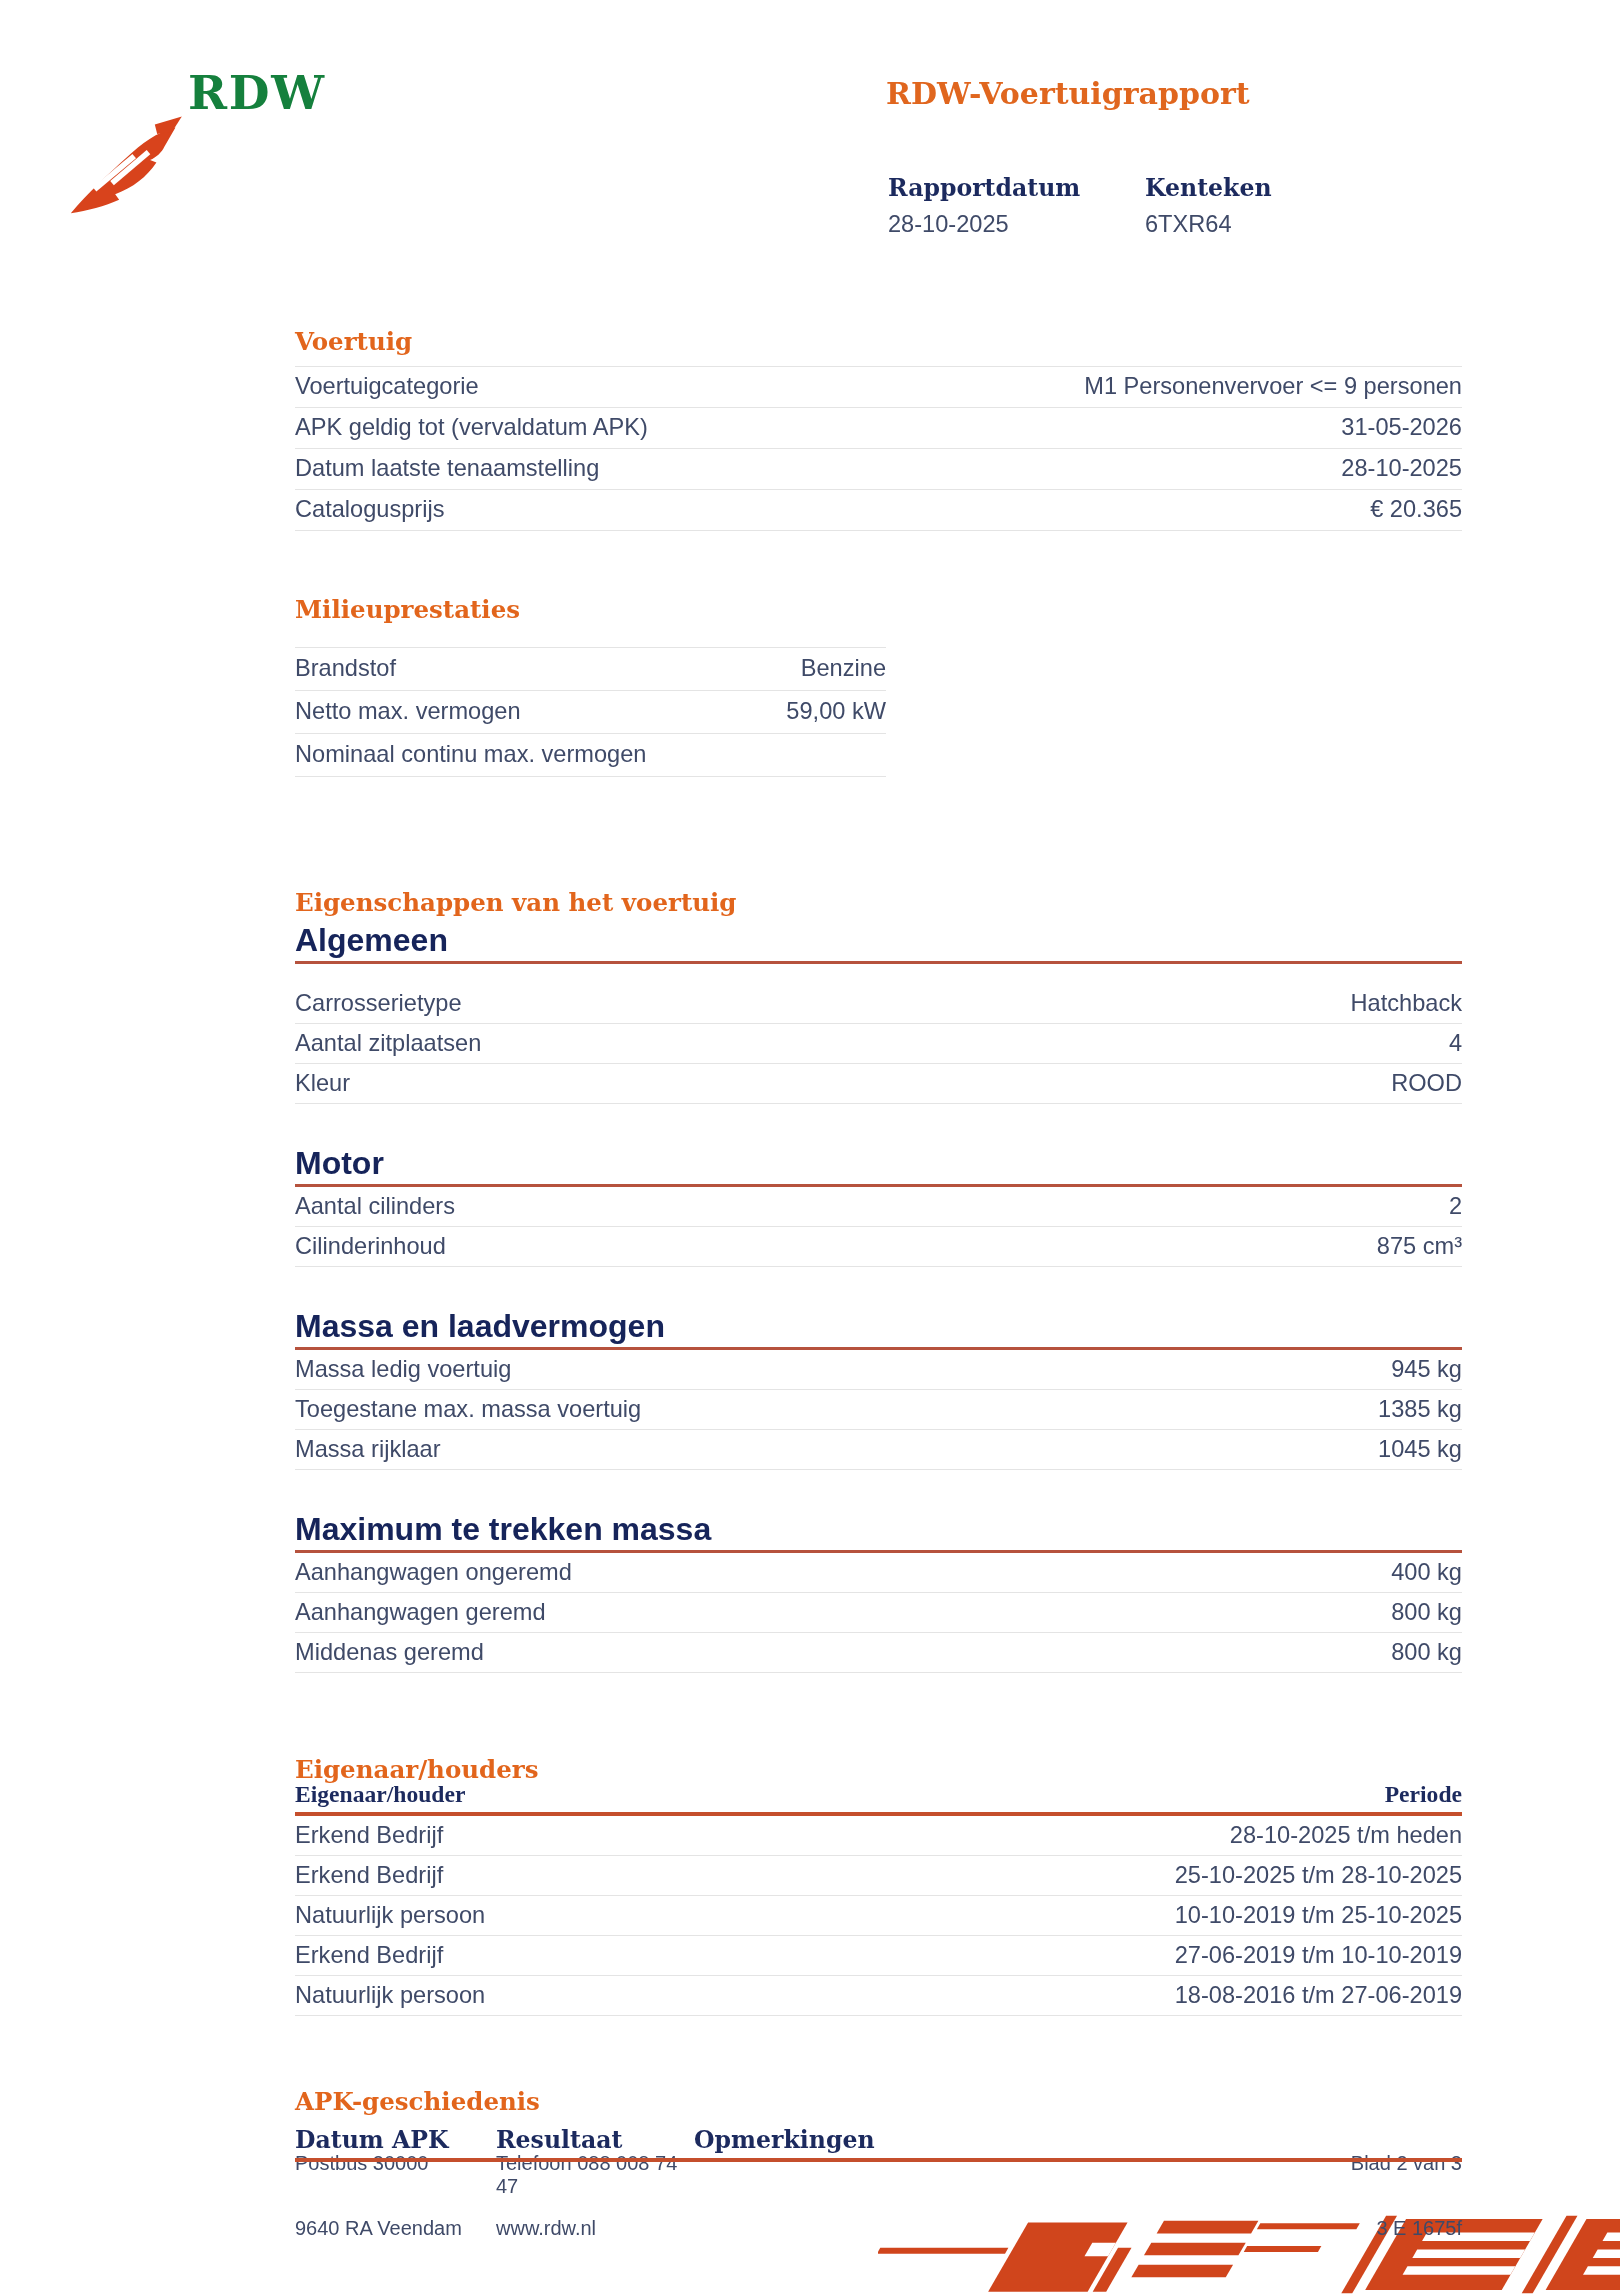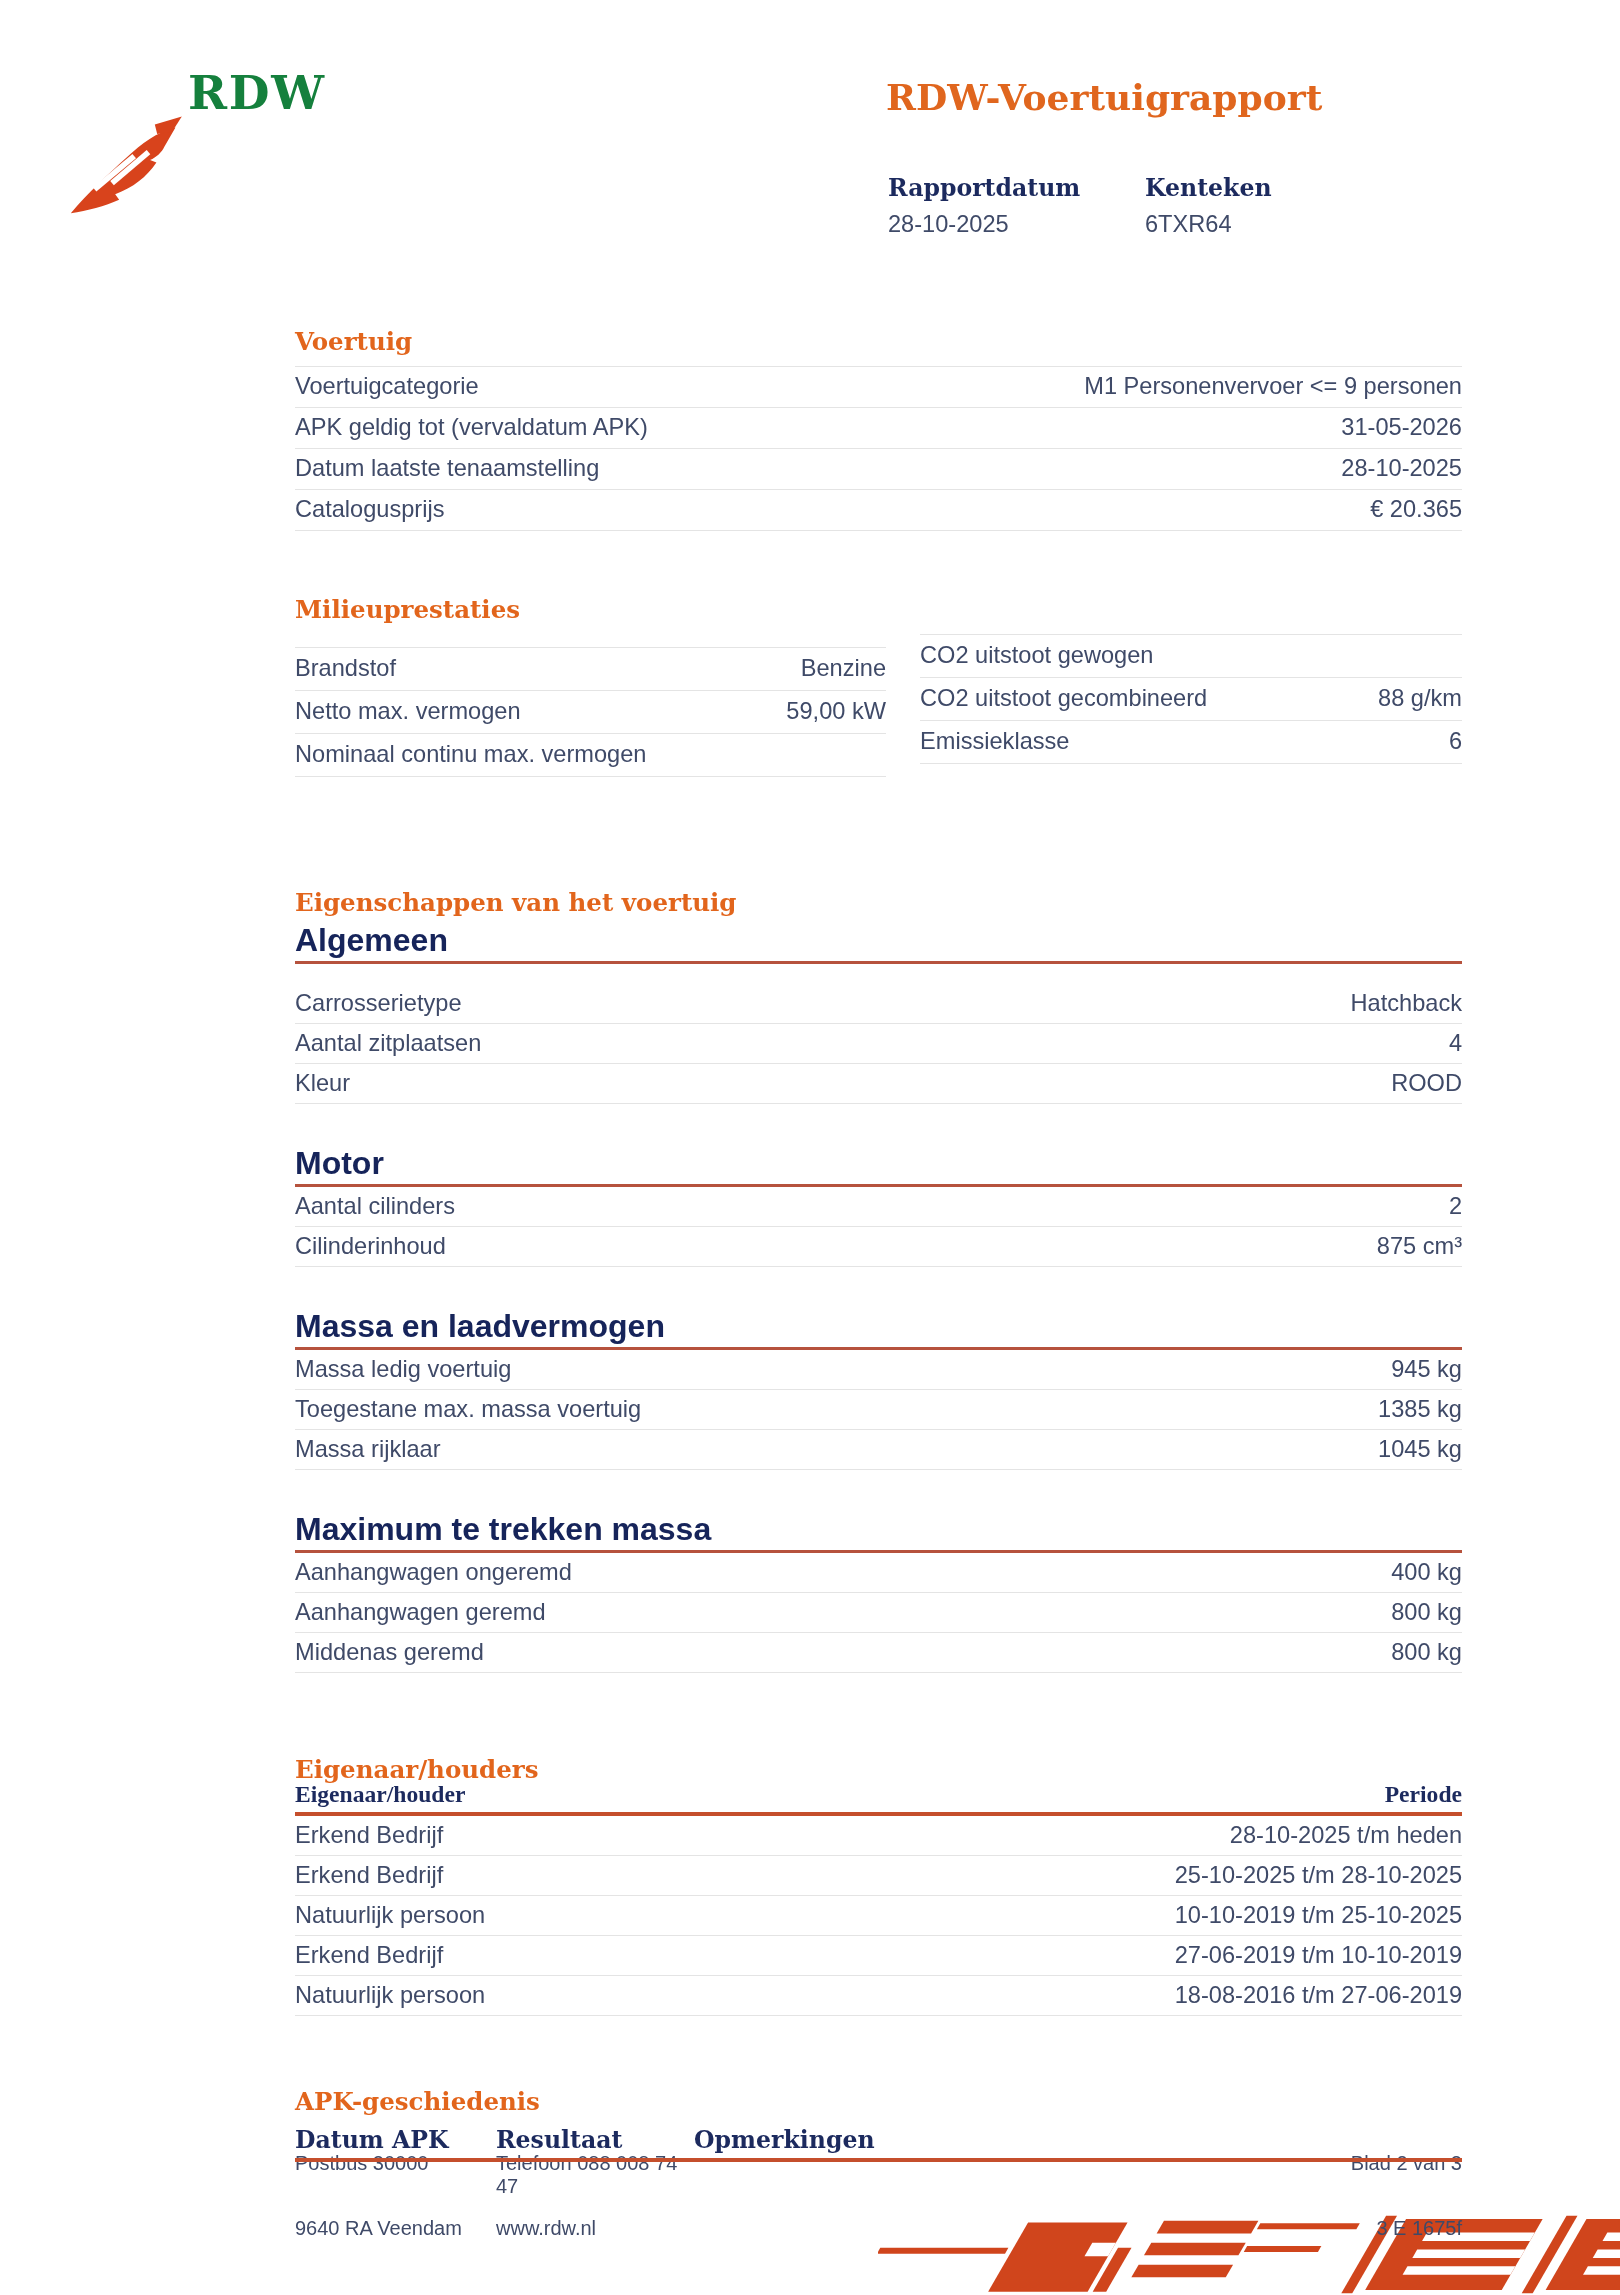--- a/index.html
+++ b/index.html
@@ -10,21 +10,21 @@
   
   .logo { position:absolute; left:63px; top:69px; width:228px; height:144px; }
   .logo .mark { position:absolute; left:0; bottom:-5px; width:125px; height:111px; }
   .logo .word {
     position:absolute; left:125px; top:0;
     font-family:"DejaVu Serif", serif; font-weight:bold; font-size:47px;
     color:#15803d; letter-spacing:1.7px; line-height:1;
   }
   .doc-title {
     position:absolute; left:886px; top:79px;
-    font-family:"DejaVu Serif", serif; font-weight:bold; font-size:36px;
+    font-family:"DejaVu Serif", serif; font-weight:bold; font-size:30px;
     color:#e0661e; line-height:1; letter-spacing:0px;
   }
   .meta { position:absolute; left:888px; top:176px; display:flex; }
   .meta .m-col1 { width:257px; }
   .meta .m-label {
     font-family:"DejaVu Serif", serif; font-weight:bold; font-size:23.6px;
     color:#1c2a5e; line-height:1.1;
   }
   .meta .m-value { margin-top:10px; font-size:23.6px; color:#3f4a68; line-height:1.1; }
 
@@ -154,37 +154,20 @@
               <span>Netto max. vermogen</span>
               <span>59,00 kW</span>
             </div>
 
             <div class="row">
               <span>Nominaal continu max. vermogen</span>
               <span></span>
             </div>
           </div>
         <div class="col-spacer"></div>
-        <div class="col-right tbl-t" style="margin-top:0">
-
-            <div class="row">
-              <span>CO2 uitstoot gewogen</span>
-              <span></span>
-            </div>
-
-            <div class="row">
-              <span>CO2 uitstoot gecombineerd</span>
-              <span>88 g/km</span>
-            </div>
-
-            <div class="row">
-              <span>Emissieklasse</span>
-              <span>6</span>
-            </div>
-          </div>
       </div>
     </div>
 
     <div class="sec-eig">
       <h2 class="h-orange">Eigenschappen van het voertuig</h2>
 
       <div class="sub-algemeen">
         <h3 class="h-sub">Algemeen</h3>
         <div class="rule-sub"></div>
         <div class="tbl-b first-gap">

